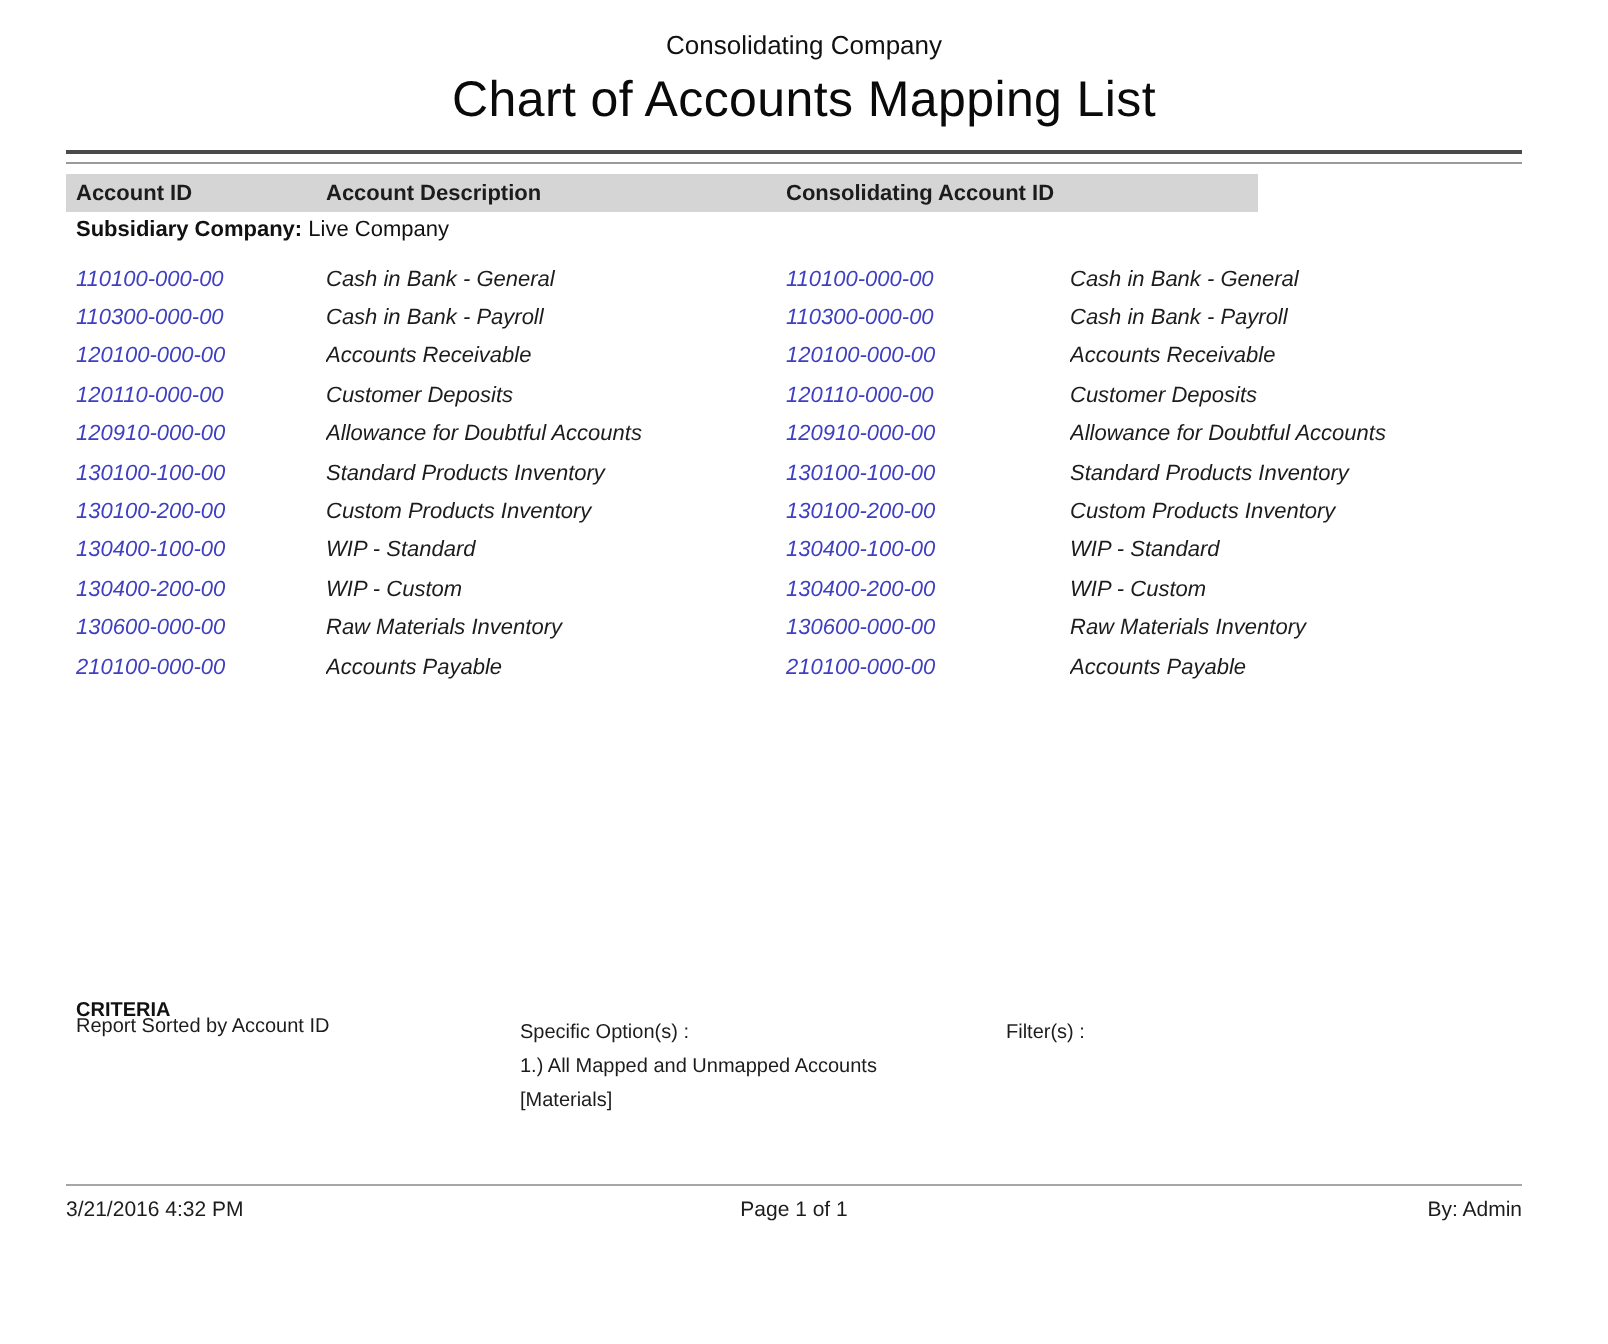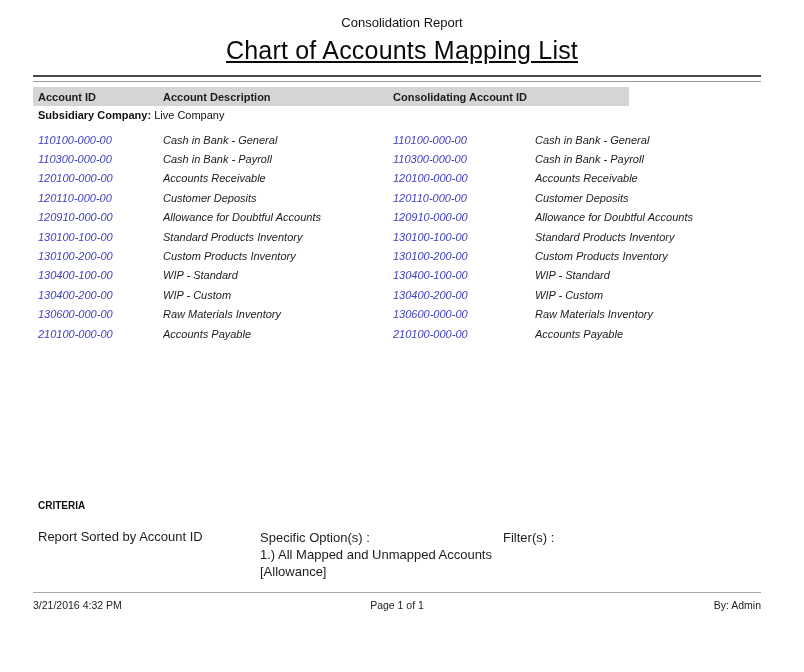--- a/index.html
+++ b/index.html
@@ -10,21 +10,20 @@
     color: #1c1c1c;
   }
   .company-name {
     position: absolute; top: 15px; left: 0; width: 804px;
     text-align: center; font-size: 13px; color: #111;
   }
   .report-title {
     position: absolute; top: 36px; left: 0; width: 804px;
     text-align: center; font-size: 25px; font-weight: 500; color: #0a0a0a;
     letter-spacing: 0.2px;
-    text-decoration: underline;
   }
   .rule-thick {
     position: absolute; top: 75px; left: 33px; width: 728px; height: 2px;
     background: #4a4a4a;
   }
   .rule-thin {
     position: absolute; top: 81px; left: 33px; width: 728px; height: 1px;
     background: #9a9a9a;
   }
   .thead {
@@ -48,42 +47,42 @@
     font-size: 11px;
     font-style: italic;
   }
   .cell { white-space: nowrap; overflow: hidden; color: #1c1c1c; }
   .id-link { color: var(--id-color, #3f3fc1); }
   .criteria-heading {
     position: absolute; top: 500px; left: 38px;
     font-size: 10px; font-weight: bold; color: #111;
   }
   .criteria-row {
-    position: absolute; top: 529px; left: 33px; width: 728px;
+    position: absolute; top: 508px; left: 33px; width: 728px;
     display: grid; grid-template-columns: 222px 243px 253px;
     padding-left: 5px;
-    font-size: 13px; color: #1c1c1c;
+    font-size: 10px; color: #1c1c1c;
   }
   .criteria-col div { line-height: 17px; }
   .footer-rule {
     position: absolute; top: 592px; left: 33px; width: 728px; height: 1px;
     background: #a6a6a6;
   }
   .footer {
     position: absolute; top: 599px; left: 33px; width: 728px;
     display: flex; justify-content: space-between; align-items: baseline;
     font-size: 10.5px; color: #1c1c1c;
   }
   .footer .f-center { position: absolute; left: 0; width: 728px; text-align: center; }
   .footer .f-left, .footer .f-right { position: relative; z-index: 1; background: #fff; }
 </style>
 </head>
 <body>
 
-<div class="company-name">Consolidation Report</div>
+<div class="company-name">Consolidating Company</div>
 <div class="report-title">Chart of Accounts Mapping List</div>
 
 <div class="rule-thick"></div>
 <div class="rule-thin"></div>
 
 <div class="thead">
   <span class="cell">Account ID</span>
   <span class="cell">Account Description</span>
   <span class="cell">Consolidating Account ID</span>
 </div>
@@ -162,21 +161,21 @@
     </div>
   </div>
 
 <div class="criteria-heading">CRITERIA</div>
 
 <div class="criteria-row">
   <div class="criteria-col">Report Sorted by Account ID</div>
   <div class="criteria-col">
     <div>Specific Option(s) :</div>
     <div>1.) All Mapped and Unmapped Accounts</div>
-    <div>[Allowance]</div>
+    <div>[Materials]</div>
   </div>
   <div class="criteria-col">
     <div>Filter(s) :</div>
   </div>
 </div>
 
 <div class="footer-rule"></div>
 
 <div class="footer">
   <span class="f-center">Page 1 of 1</span>

